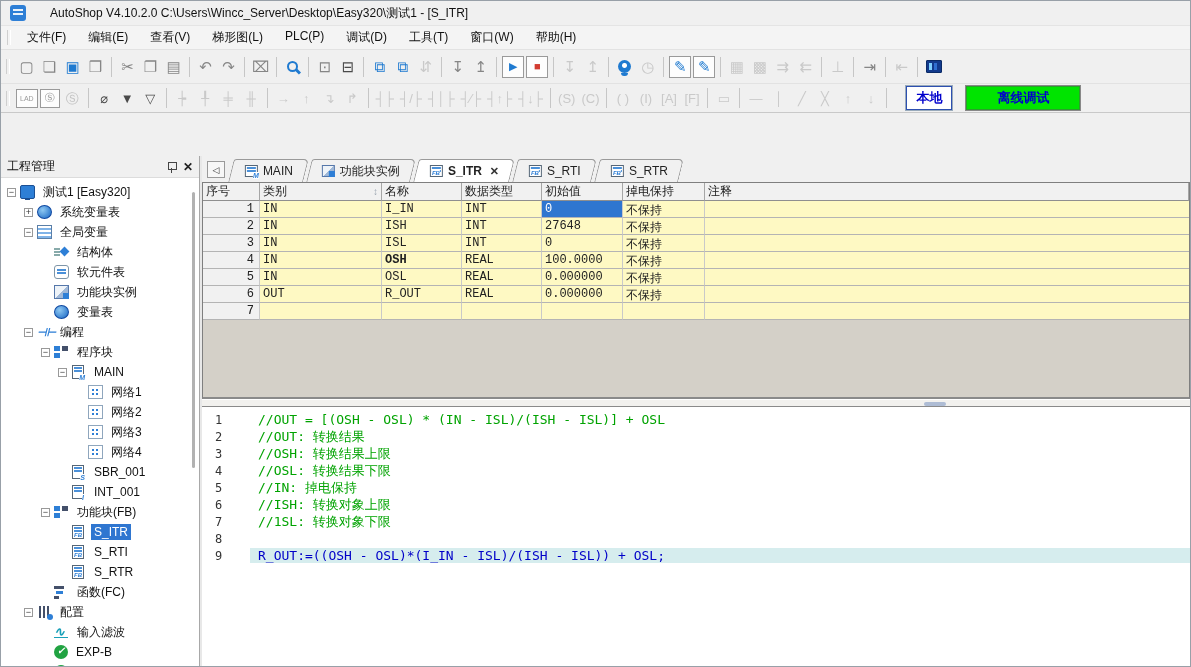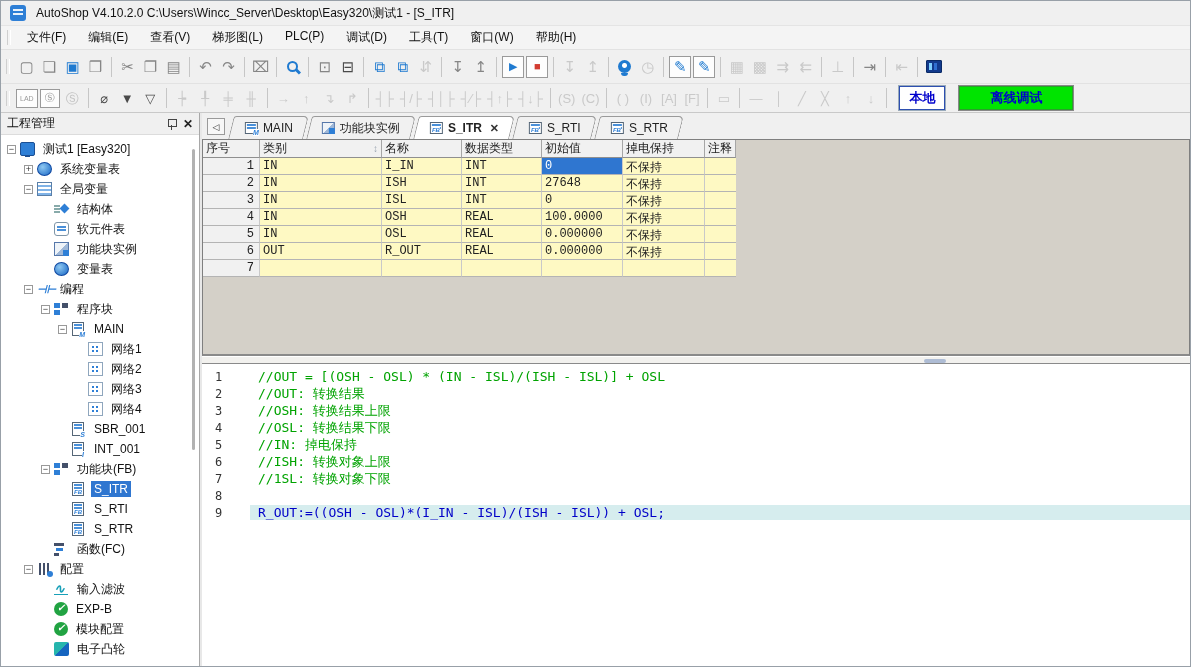--- a/index.html
+++ b/index.html
@@ -1,21 +1,21 @@
 <!DOCTYPE html>
 <html style="--accent: #1F7AD0; --selection: #2F76D0; --green: #00E400; --comment: #00A300; --code: #0000C8; --highlight: #D6EDEE; --grayfill: #D4D0C8;"><head>
 <meta charset="utf-8">
 <style>
   * { box-sizing: border-box; margin: 0; padding: 0; }
   html,body { width: 1191px; height: 667px; overflow: hidden; }
   body { font-family: "Liberation Sans", sans-serif; font-size: 12px; color:#222; background:#f0f0f0; }
   .window { position:relative; width:1191px; height:667px; border:1px solid #98a0a8; display:flex; flex-direction:column; background:#f0f0f0; }
 
   
-  .titlebar { height:24px; flex:none; display:flex; align-items:center; gap:10px; padding:0 9px; background:#f0f0f0; }
+  .titlebar { height:24px; flex:none; display:flex; align-items:center; gap:24px; padding:0 9px; background:#f0f0f0; }
   .app-icon { width:16px; height:16px; flex:none; border-radius:3px; background:#2e7fd6; position:relative; }
   .app-icon::after { content:""; position:absolute; left:3px; right:3px; top:4px; height:2px; background:#fff; box-shadow:0 4px 0 #fff; opacity:.9; }
   .title-text { font-size:12px; color:#111; white-space:nowrap; }
 
   
   .menubar { height:24px; flex:none; display:flex; align-items:center; background:#f4f4f4; border-top:1px solid #e4e4e4; padding-left:4px; }
   .grip { width:4px; height:15px; border-left:1px solid #cfcfcf; border-right:1px solid #fff; margin:0 5px 0 2px; flex:none; }
   .menu-item { padding:3px 11px; white-space:nowrap; color:#111; }
 
   
@@ -35,25 +35,25 @@
   .lad-text { font-size:7px; letter-spacing:0; color:#9a9a9a; }
   
   .cssicon { position:relative; }
   i.mag { display:block; width:11px; height:11px; border:2.5px solid var(--accent); border-radius:50%; position:relative; }
   i.mag::after { content:""; position:absolute; width:6px; height:2.5px; background:var(--accent); transform:rotate(45deg); right:-5px; bottom:-2px; }
   i.webcam { display:block; width:13px; height:13px; border-radius:50%; background:radial-gradient(circle at 50% 42%, #fff 0 2px, var(--accent) 3px); position:relative; }
   i.webcam::after { content:""; position:absolute; left:3px; bottom:-3px; width:7px; height:3px; background:var(--accent); border-radius:0 0 3px 3px; }
   i.memchip { display:block; width:16px; height:13px; background:#123a8c; border:1px solid #0a2a66; border-radius:1px; position:relative; }
   i.memchip::after { content:""; position:absolute; left:2px; top:2px; bottom:2px; width:3px; background:#7fd0ff; box-shadow:5px 0 0 #2f6fd0; }
 
-  .local-btn { margin-left:8px; flex:none; border:1px solid #2d4fb0; outline:1px solid #9ab; background:#fff; color:#0000cc; font-weight:bold; padding:2px 9px; font-size:13px; }
+  .local-btn { margin-left:15px; flex:none; border:1px solid #2d4fb0; outline:1px solid #9ab; background:#fff; color:#0000cc; font-weight:bold; padding:2px 9px; font-size:13px; }
   .debug-btn { margin-left:14px; flex:none; background:var(--green); color:#0000cc; font-weight:bold; border:1px solid #2aa02a; outline:1px solid #888; padding:2px 0; width:114px; text-align:center; font-size:13px; }
 
   
-  .main { flex:1; display:flex; overflow:hidden; }
+  .main { flex:1; display:flex; overflow:hidden;margin-top:43px; }
 
   
   .sidebar { width:199px; flex:none; background:#fff; border-right:1px solid #a8a8a8; display:flex; flex-direction:column; position:relative; }
   .sidebar-header { height:22px; flex:none; background:#f0f0f0; border-bottom:1px solid #dcdcdc; display:flex; align-items:center; padding:0 6px; gap:6px; }
   .sidebar-title { flex:1; color:#111; }
   .pin-icon { width:11px; height:12px; position:relative; flex:none; }
   .pin-icon::before { content:""; position:absolute; left:2px; top:1px; width:7px; height:6px; border:1.5px solid #444; background:#eee; }
   .pin-icon::after { content:""; position:absolute; left:5px; top:7px; width:1.5px; height:5px; background:#444; }
   .close-icon { color:#222; font-size:12px; font-weight:bold; flex:none; }
   .tree { flex:1; overflow:hidden; padding-top:4px; position:relative; }
@@ -102,21 +102,21 @@
   .tabbar { height:26px; flex:none; display:flex; align-items:flex-end; padding-left:3px; }
   .tab-nav { width:18px; height:17px; margin:0 6px 4px 2px; border:1px solid #9a9a9a; background:#f7f7f7; display:flex; align-items:center; justify-content:center; font-size:9px; color:#333; flex:none; }
   .tab { height:23px; display:flex; align-items:center; padding:0 12px; border:1px solid #9a9a9a; border-bottom:none; background:#f1f1f1; margin-right:3px; transform:skewX(-14deg); border-radius:3px 5px 0 0; flex:none; }
   .tab > * { transform:skewX(14deg); }
   .tab.active { background:#fff; font-weight:bold; }
   .tab .ti { width:13px; height:12px; margin-right:5px; }
   .tab-close { margin-left:8px; font-size:11px; color:#333; font-weight:bold; }
 
   
   .workspace { flex:1; display:flex; flex-direction:column; overflow:hidden; }
-  .upper { height:217px; flex:none; border:1px solid #7f7f7f; border-bottom:2px solid #8a8a8a; display:flex; flex-direction:row; background:var(--grayfill); }
+  .upper { height:217px; flex:none; border:1px solid #7f7f7f; border-bottom:2px solid #8a8a8a; display:flex; flex-direction:column; background:var(--grayfill); }
   .vtable { flex:none; font-family:"Liberation Mono", monospace; }
   .vrow { display:flex; height:17px; }
   .vrow.header { height:18px; font-family:"Liberation Sans", sans-serif; }
   .vcell { flex:none; background:#fef9c3; border-right:1px solid #c9c9c9; border-bottom:1px solid #b4b4b4; padding:1px 3px; overflow:hidden; white-space:nowrap; font-size:12px; }
   .vrow.header .vcell { background:#f1f1f1; border-right:1px solid #a6a6a6; border-bottom:1px solid #8f8f8f; display:flex; align-items:center; }
   .vcell.num { background:#f1f1f1; text-align:right; padding-right:5px; }
   .vcell.grow { flex:1; border-right:none; }
   .vcell.selcell { background:var(--selection); color:#fff; }
   .sort-icon { margin-left:auto; color:#8a9; font-size:10px; color:#9aa4b0; }
 
@@ -501,21 +501,21 @@
                 <div class="vcell" style="width: 122px;">IN</div>
                 <div class="vcell" style="width: 80px;">ISL</div>
                 <div class="vcell" style="width: 80px;">INT</div>
                 <div class="vcell" style="width: 81px;">0</div>
                 <div class="vcell" style="width: 82px;">不保持</div>
                 <div class="vcell grow"></div>
               </div>
               <div class="vrow">
                 <div class="vcell num" style="width: 57px;">4</div>
                 <div class="vcell" style="width: 122px;">IN</div>
-                <div class="vcell" style="width: 80px;">OSH</div>
+                <div class="vcell" style="width: 80px; font-weight: bold;">OSH</div>
                 <div class="vcell" style="width: 80px;">REAL</div>
                 <div class="vcell" style="width: 81px;">100.0000</div>
                 <div class="vcell" style="width: 82px;">不保持</div>
                 <div class="vcell grow"></div>
               </div>
               <div class="vrow">
                 <div class="vcell num" style="width: 57px;">5</div>
                 <div class="vcell" style="width: 122px;">IN</div>
                 <div class="vcell" style="width: 80px;">OSL</div>
                 <div class="vcell" style="width: 80px;">REAL</div>

